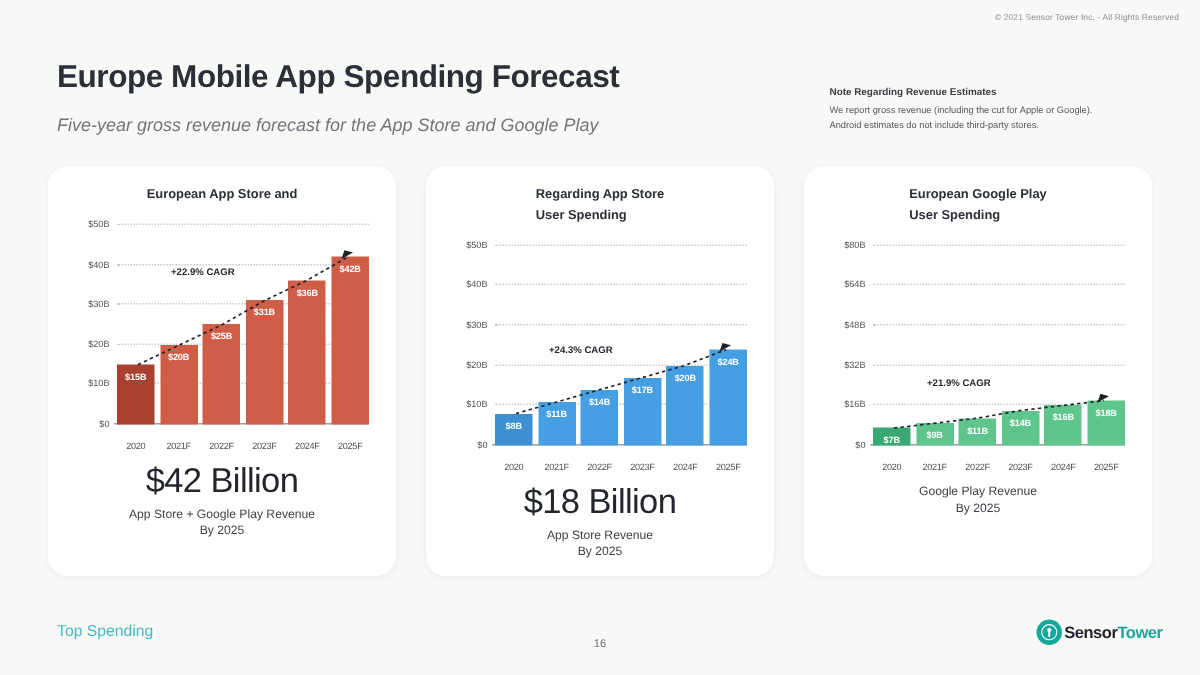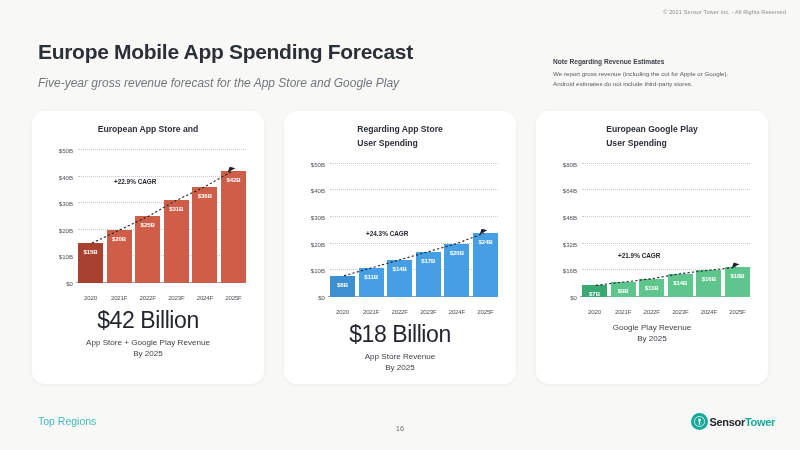--- a/index.html
+++ b/index.html
@@ -358,21 +358,21 @@
             <div class="xlabel">2023F</div>
             <div class="xlabel">2024F</div>
             <div class="xlabel">2025F</div>
           </div>
         </div>
         <div class="sub1">Google Play Revenue</div>
         <div class="sub2">By 2025</div>
       </div>
     </div>
 
-  <div class="footer-left">Top Regions</div>
+  <div class="footer-left">Top Spending</div>
   <div class="page-num">16</div>
   <div class="logo">
     <span class="logo-mark">
       <svg width="11" height="11" viewBox="0 0 24 24" aria-hidden="true">
         <circle cx="12" cy="12" r="11" fill="none" stroke="#ffffff" stroke-width="1.7"></circle>
         <circle cx="12" cy="8.6" r="2.9" fill="#ffffff"></circle>
         <rect x="10.6" y="9.5" width="2.8" height="9.5" rx="1.2" fill="#ffffff"></rect>
       </svg>
     </span>
     <span class="logo-text"><span class="logo-sensor">Sensor</span><span class="logo-tower">Tower</span></span>

